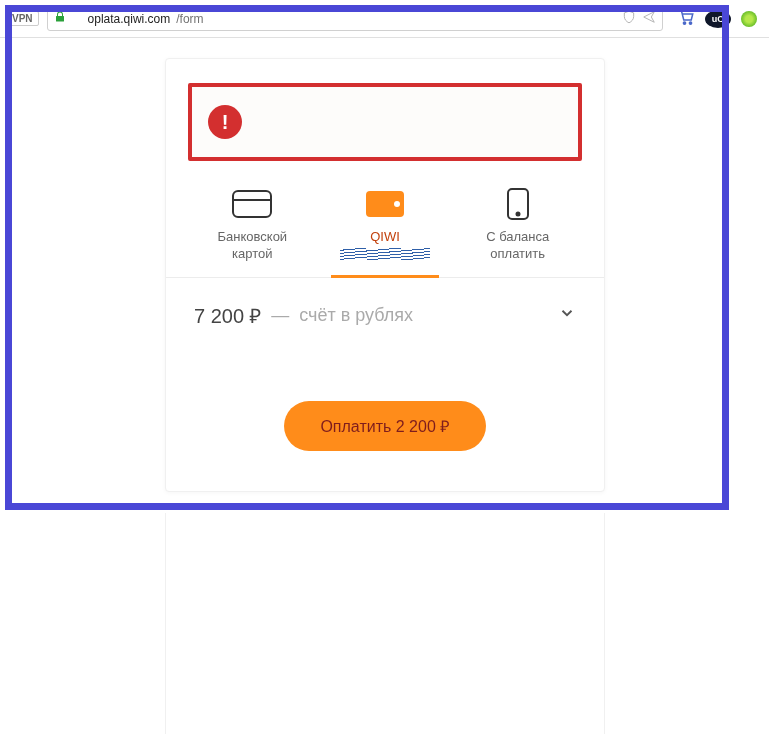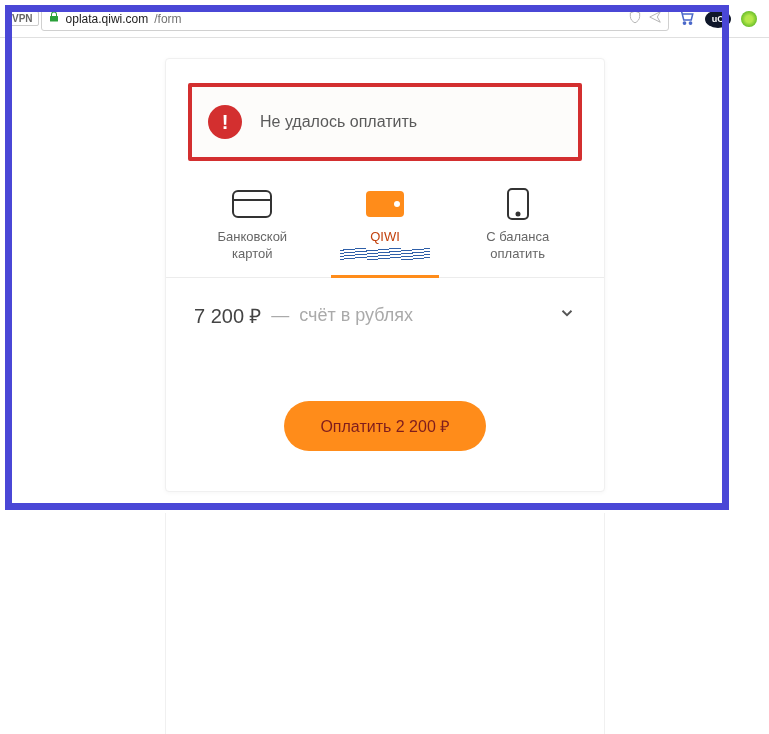--- a/index.html
+++ b/index.html
@@ -20,21 +20,21 @@
   border: 7px solid #4a47d6;
   pointer-events: none;
   z-index: 100;
 }
 .browser-bar {
   display: flex;
   align-items: center;
   height: 38px;
   border-bottom: 1px solid #e0e0e0;
   padding: 0 6px;
-  gap: 2px;
+  gap: 8px;
   background: #fff;
   position: relative;
   z-index: 50;
 }
 .vpn-badge {
   border: 1px solid #ccc;
   border-radius: 2px;
   padding: 1px 5px;
   font-size: 10px;
   color: #666;
@@ -46,21 +46,21 @@
   display: flex;
   align-items: center;
   border: 1px solid #d0d0d0;
   border-radius: 3px;
   height: 24px;
   padding: 0 6px;
   font-size: 12px;
   color: #333;
   gap: 6px;
 }
-.url-domain { color: #222; }
+.url-domain { color: #222; margin-left: 16px; }
 .url-path { color: #737373; }
 .url-right { margin-left: auto; display: flex; gap: 6px; color: #999; }
 .toolbar-icons { display: flex; align-items: center; gap: 10px; padding: 0 6px; }
 .cart-icon { color: #4a68c9; font-size: 16px; }
 .ublock-icon {
   width: 26px; height: 18px; background: #0f172a; border-radius: 50%;
   display: flex; align-items: center; justify-content: center;
   color: #fff; font-size: 9px; font-weight: bold;
 }
 .shield-green {
@@ -212,21 +212,20 @@
     <span class="shield-green"></span>
   </div>
 </div>
 
 <div class="page-area">
 
   <div class="payment-card">
 
     <div class="error-banner">
       <div class="error-circle">!</div>
-      <div class="error-text">Не удалось оплатить</div>
     </div>
 
     <div class="tabs">
       <div class="tab">
         <div class="tab-icon">
           <svg width="42" height="30" viewBox="0 0 42 30" fill="none" stroke="#333" stroke-width="2">
               <rect x="2" y="2" width="38" height="26" rx="5"></rect>
               <line x1="2" y1="11" x2="40" y2="11"></line>
             </svg>
         </div>

